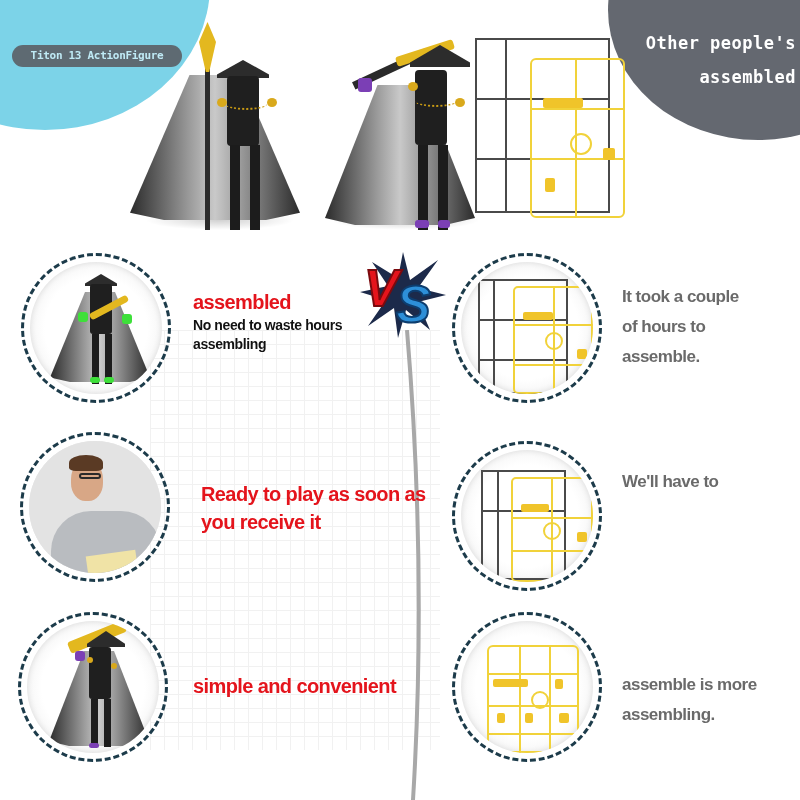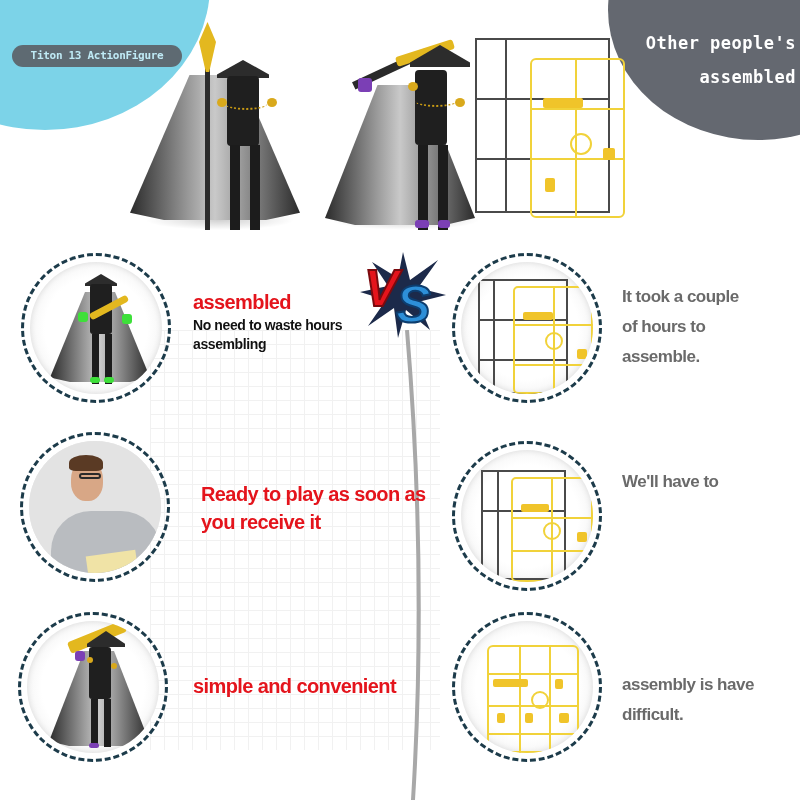--- a/index.html
+++ b/index.html
@@ -271,15 +271,15 @@
       <div class="ypart" style="left:14px; top:46px; width:35px; height:8px;"></div>
       <div class="ypart" style="left:76px; top:46px; width:8px; height:10px;"></div>
       <div class="yring" style="left:52px; top:58px; width:18px; height:18px;"></div>
       <div class="ypart" style="left:80px; top:80px; width:10px; height:10px;"></div>
       <div class="ypart" style="left:18px; top:80px; width:8px; height:10px;"></div>
       <div class="ypart" style="left:46px; top:80px; width:8px; height:10px;"></div>
     </div>
   </div>
 </div>
 <div class="con" style="left:622px; top:670px;">
-  <div>assembly is have</div>
-  <div>difficult.</div>
+  <div>assemble is more</div>
+  <div>assembling.</div>
 </div>
 
 </body></html>

